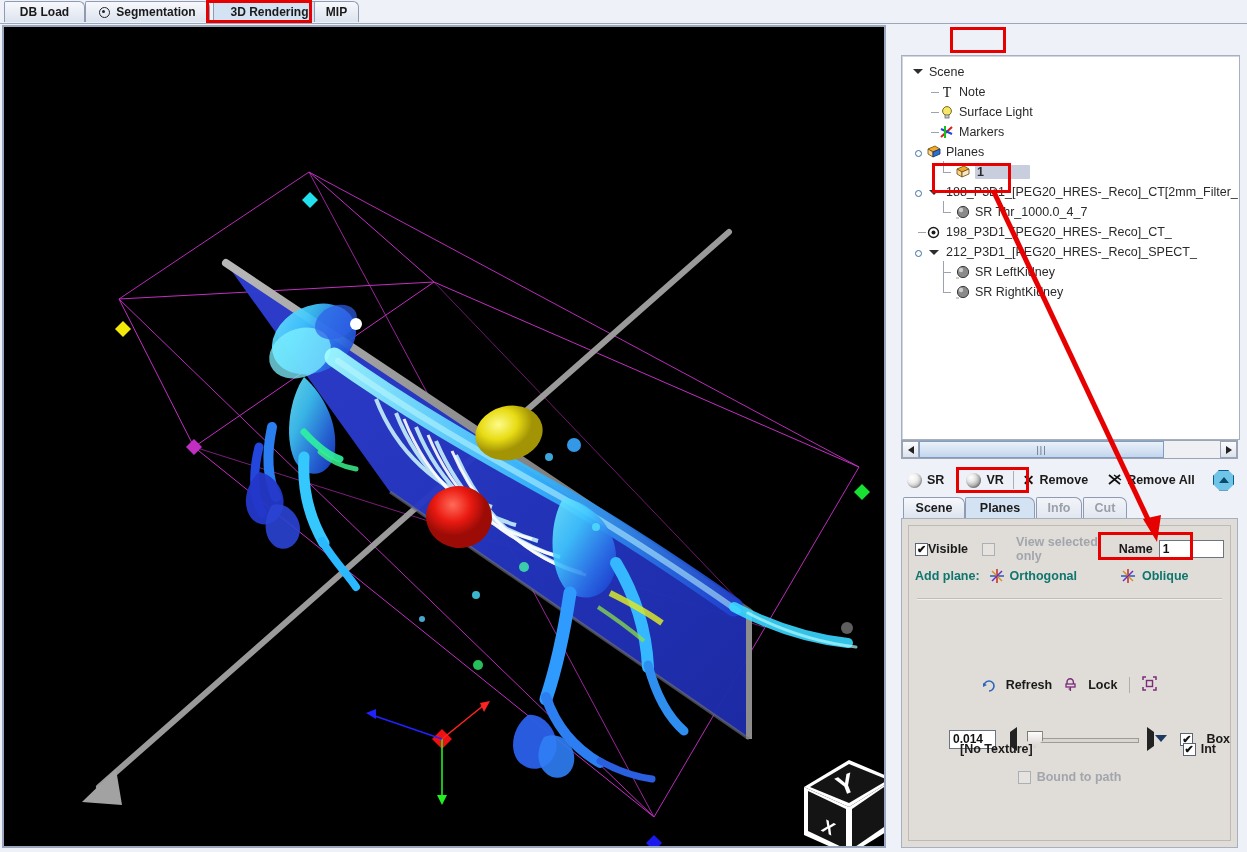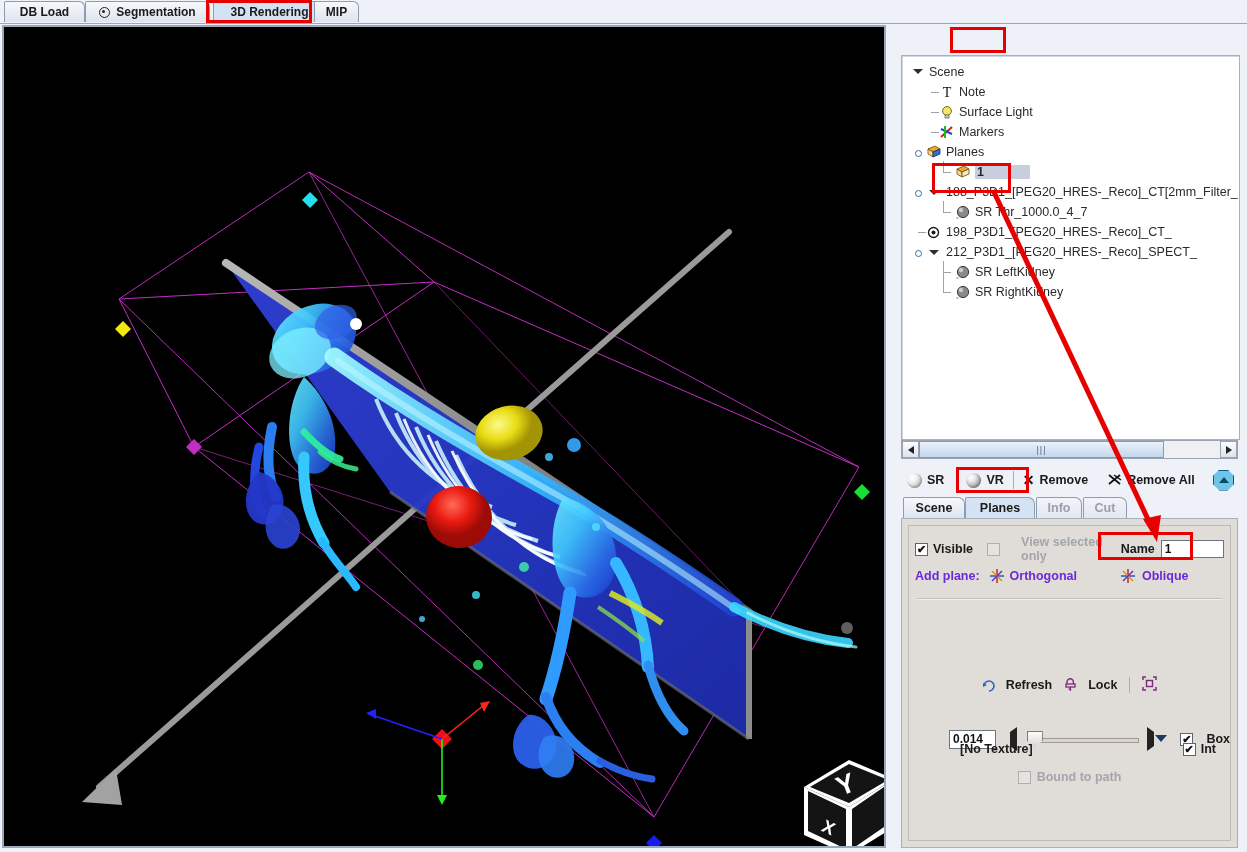--- a/index.html
+++ b/index.html
@@ -220,21 +220,21 @@
   }
   .cbx.dis{ border-color:#aab0b8; background:#e6e3df; }
   .dimtxt{ color:#a2a6ac; }
   .namefield {
     width:78px;height:18px;background:#fff;border:1px solid #6b7480;
     box-sizing:border-box; font-size:12px; color:#111; padding:0 3px;
     display:flex;align-items:center;
   }
   .row2 {
     position:absolute; left:6px; top:38px; right:6px; height:24px;
-    display:flex; align-items:center; font-size:12.5px; color:#6d28d9; font-weight:bold;
+    display:flex; align-items:center; font-size:12.5px; color:#0f766e; font-weight:bold;
   }
   .starico{ width:14px;height:14px; flex:0 0 auto;}
   .hr {
     position:absolute; left:8px; right:8px; top:72px; height:1px;
     background:#c1bcb7; border-bottom:1px solid #f2efec;
   }
   .row3 {
     position:absolute; left:0; right:0; top:148px; height:22px;
     display:flex; align-items:center; justify-content:center; gap:12px;
     font-size:12.5px; font-weight:bold; color:#1a1a1a;
@@ -653,21 +653,21 @@
       <div class="ltab dis" style="left:182px;width:44px;">
         <span>Cut</span>
       </div>
     </div>
 
     <div class="lowerpanel">
       <div class="lp-inner">
 
         <div class="row1">
           <span class="cbx">✔</span>
-          <span style="margin-left:5px;">Visible</span>
+          <span style="">Visible</span>
           <span class="cbx dis" style="margin-left:14px;"></span>
           <span class="dimtxt" style="margin-left:21px;">View selected only</span>
           <span style="margin-left:12px;">Name</span>
           <span class="namefield" style="margin-left:6px;">
             <span>1</span>
           </span>
         </div>
 
         <div class="row2">
           <span>Add plane:</span>

